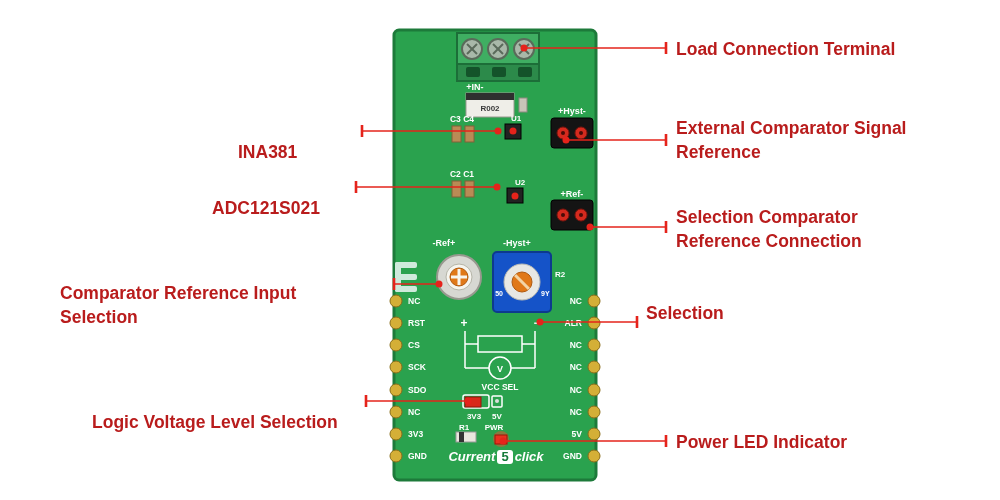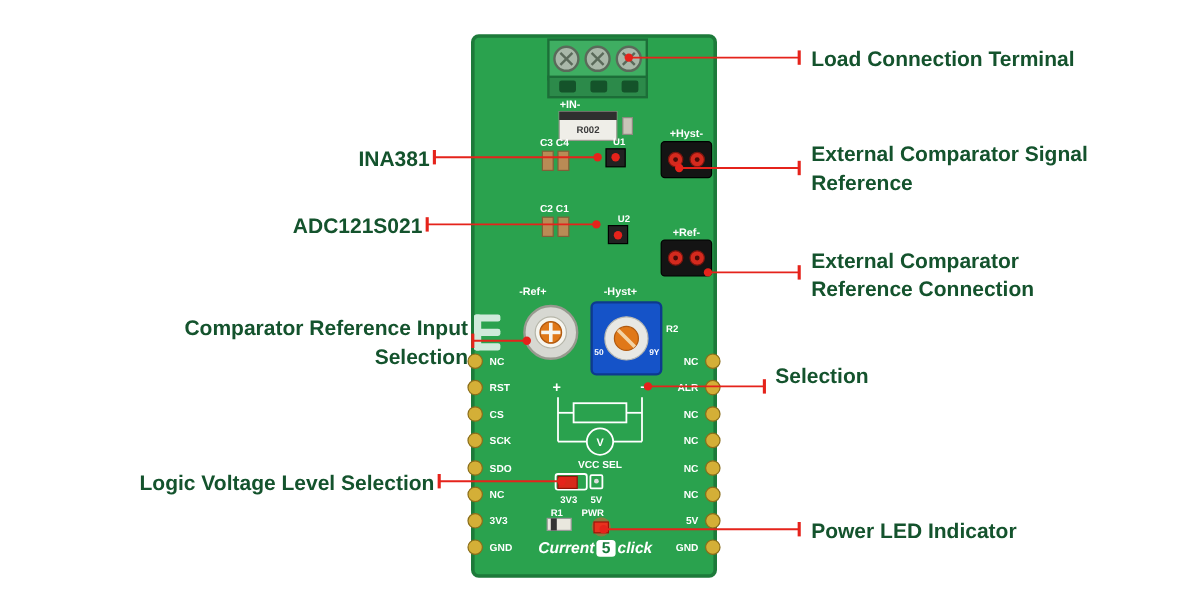--- a/index.html
+++ b/index.html
@@ -1,21 +1,21 @@
 <!DOCTYPE html>
 <html><head>
 <meta charset="utf-8">
 <style>
   html,body{margin:0;padding:0;background:#fff;}
   .stage{position:relative;width:1000px;height:500px;background:#ffffff;overflow:hidden;
          font-family:"Liberation Sans",sans-serif;}
   .stage svg{position:absolute;left:0;top:0;z-index:1;}
   .co{position:absolute;z-index:2;font-weight:700;font-size:17.5px;line-height:24px;
-      color:#14532d;white-space:nowrap;}
-  .co.ra{text-align:right;}
+      color:#b91c1c;white-space:nowrap;}
+  .co.ra{margin-top:20px;}
   .board-title{position:absolute;left:405px;top:448px;width:182px;text-align:center;z-index:2;
       color:#fff;font-weight:700;font-style:italic;font-size:13px;line-height:18px;}
   .board-title .num{display:inline-block;background:#fff;color:#157a3a;border-radius:3px;
       padding:0 4px;margin:0 2px;font-style:normal;line-height:14px;}
   svg text{font-family:"Liberation Sans",sans-serif;font-weight:700;}
 </style>
 </head>
 <body>
 
 <div class="stage">
@@ -227,21 +227,21 @@
   </svg>
 
   <div class="co" style="left:676px;top:37px">
     <div>Load Connection Terminal</div>
   </div>
   <div class="co" style="left:676px;top:116px">
     <div>External Comparator Signal</div>
     <div>Reference</div>
   </div>
   <div class="co" style="left:676px;top:205px">
-    <div>External Comparator</div>
+    <div>Selection Comparator</div>
     <div>Reference Connection</div>
   </div>
   <div class="co" style="left:646px;top:301px">
     <div>Selection</div>
   </div>
   <div class="co" style="left:676px;top:430px">
     <div>Power LED Indicator</div>
   </div>
 
   <div class="co ra" style="left:238px;top:120px;width:120px">

